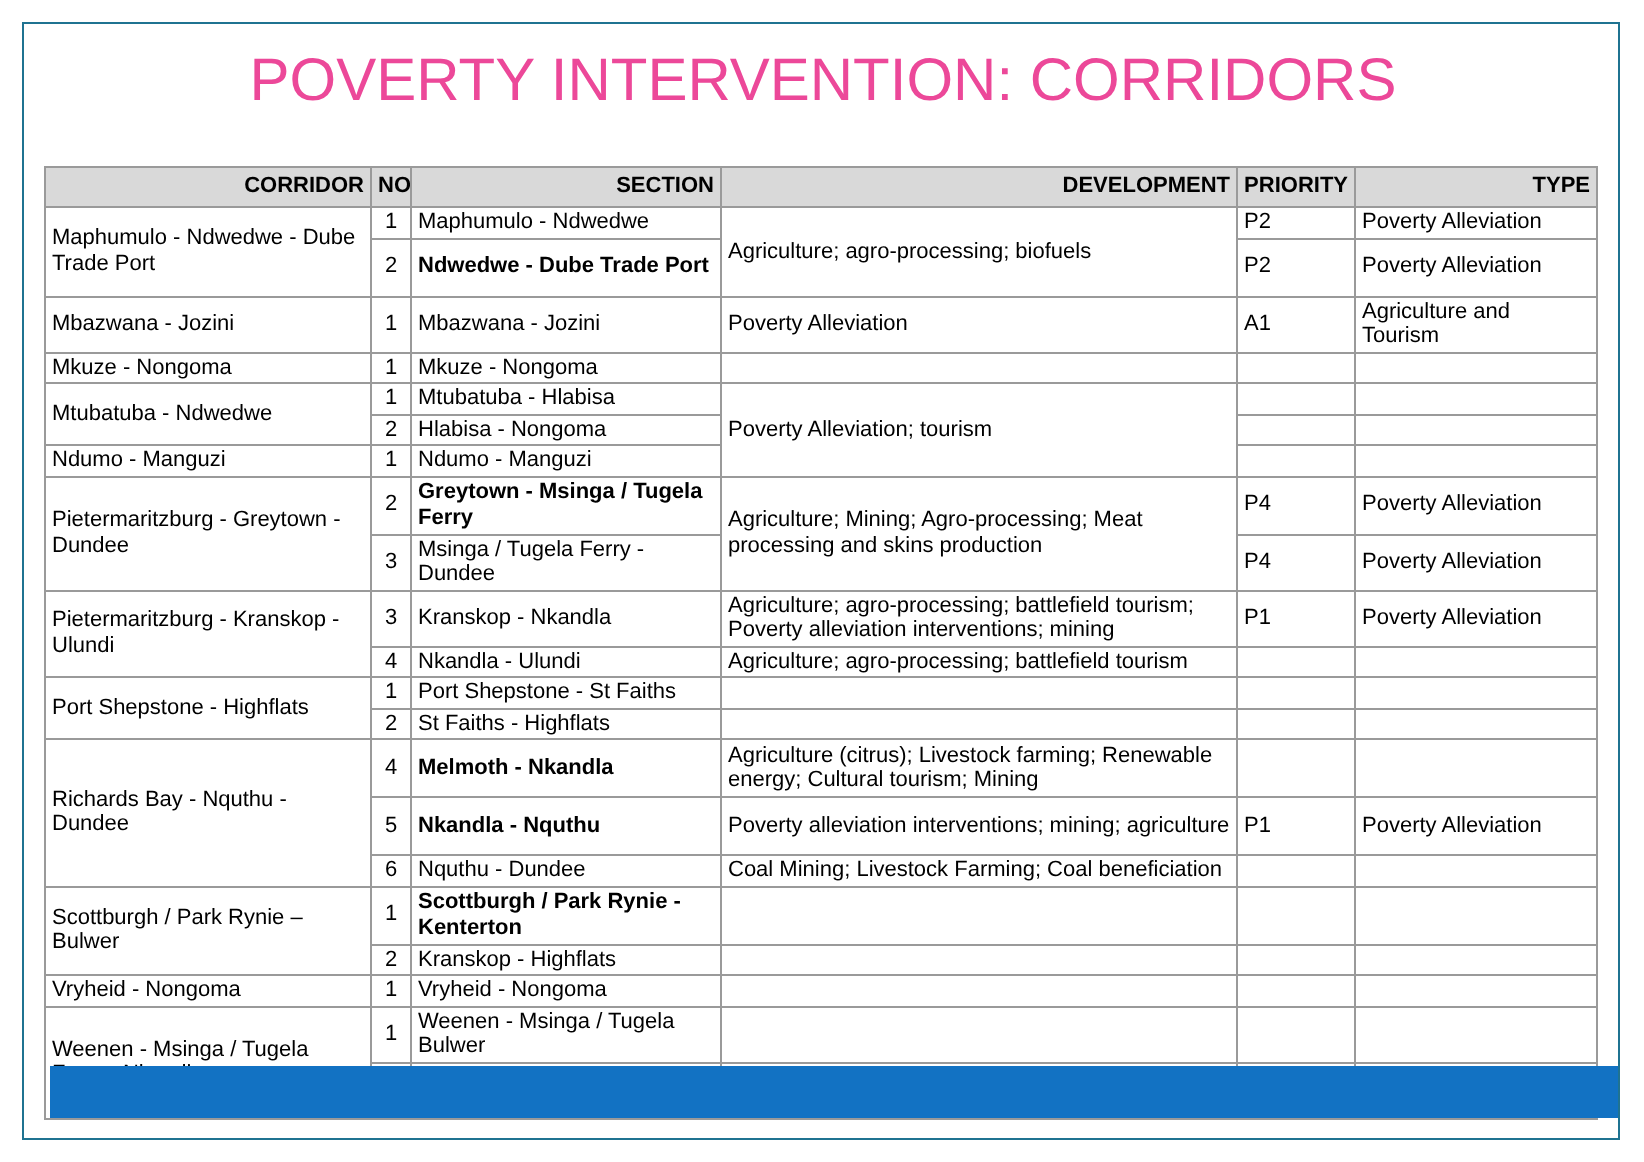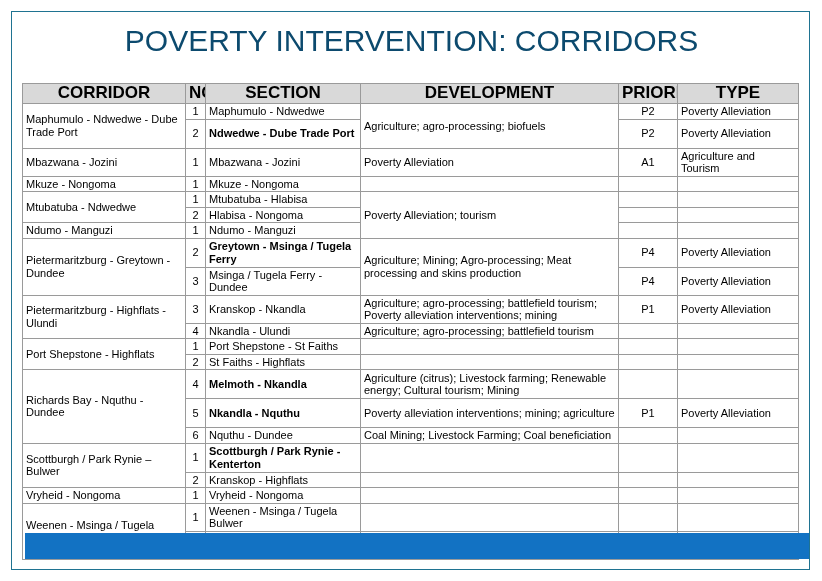--- a/index.html
+++ b/index.html
@@ -17,21 +17,21 @@
     box-sizing:border-box;
     background:#ffffff;
   }
   .slide-title{
     position:absolute;
     left:0; top:12px;
     width:799px;
     text-align:center;
     font-size:30px;
     line-height:34px;
-    color:#0c4a6e;
+    color:#ec4899;
     letter-spacing:0px;
     white-space:nowrap;
   }
   .footer-bar{
     position:absolute;
     left:13px; bottom:10px;
     width:784px; height:26px;
     background:#1272C3;
   }
   .table-wrap{
@@ -50,27 +50,27 @@
     border:1px solid #9a9a9a;
     padding:1px 3px;
     vertical-align:middle;
     line-height:12.5px;
     overflow:hidden;
     word-wrap:break-word;
   }
   table.grid thead th{
     background:#D9D9D9;
     font-weight:bold;
-    text-align:center;
-    font-size:17px;
+    text-align:right;
+    font-size:11px;
     height:17px;
     white-space:nowrap;
   }
   td.num{ text-align:center; }
-  td.ctr{ text-align:center; }
+  td.ctr{ text-align:left; }
   .c-corridor{width:163px;}
   .c-no{width:20px;}
   .c-section{width:155px;}
   .c-dev{width:258px;}
   .c-pri{width:59px;}
   .c-type{width:121px;}
   td.r-tall{height:26px;font-weight:bold;}
 </style>
 </head>
 <body>
@@ -159,21 +159,21 @@
             <td class="ctr">P4</td>
             <td>Poverty Alleviation</td>
           </tr>
           <tr>
             <td class="num">3</td>
             <td>Msinga / Tugela Ferry - Dundee</td>
             <td class="ctr">P4</td>
             <td>Poverty Alleviation</td>
           </tr>
           <tr>
-            <td rowspan="2">Pietermaritzburg - Highflats - Ulundi</td>
+            <td rowspan="2">Pietermaritzburg - Kranskop - Ulundi</td>
             <td class="num">3</td>
             <td>Kranskop - Nkandla</td>
             <td>Agriculture; agro-processing; battlefield tourism; Poverty alleviation interventions; mining</td>
             <td class="ctr">P1</td>
             <td>Poverty Alleviation</td>
           </tr>
           <tr>
             <td class="num">4</td>
             <td>Nkandla - Ulundi</td>
             <td>Agriculture; agro-processing; battlefield tourism</td>

